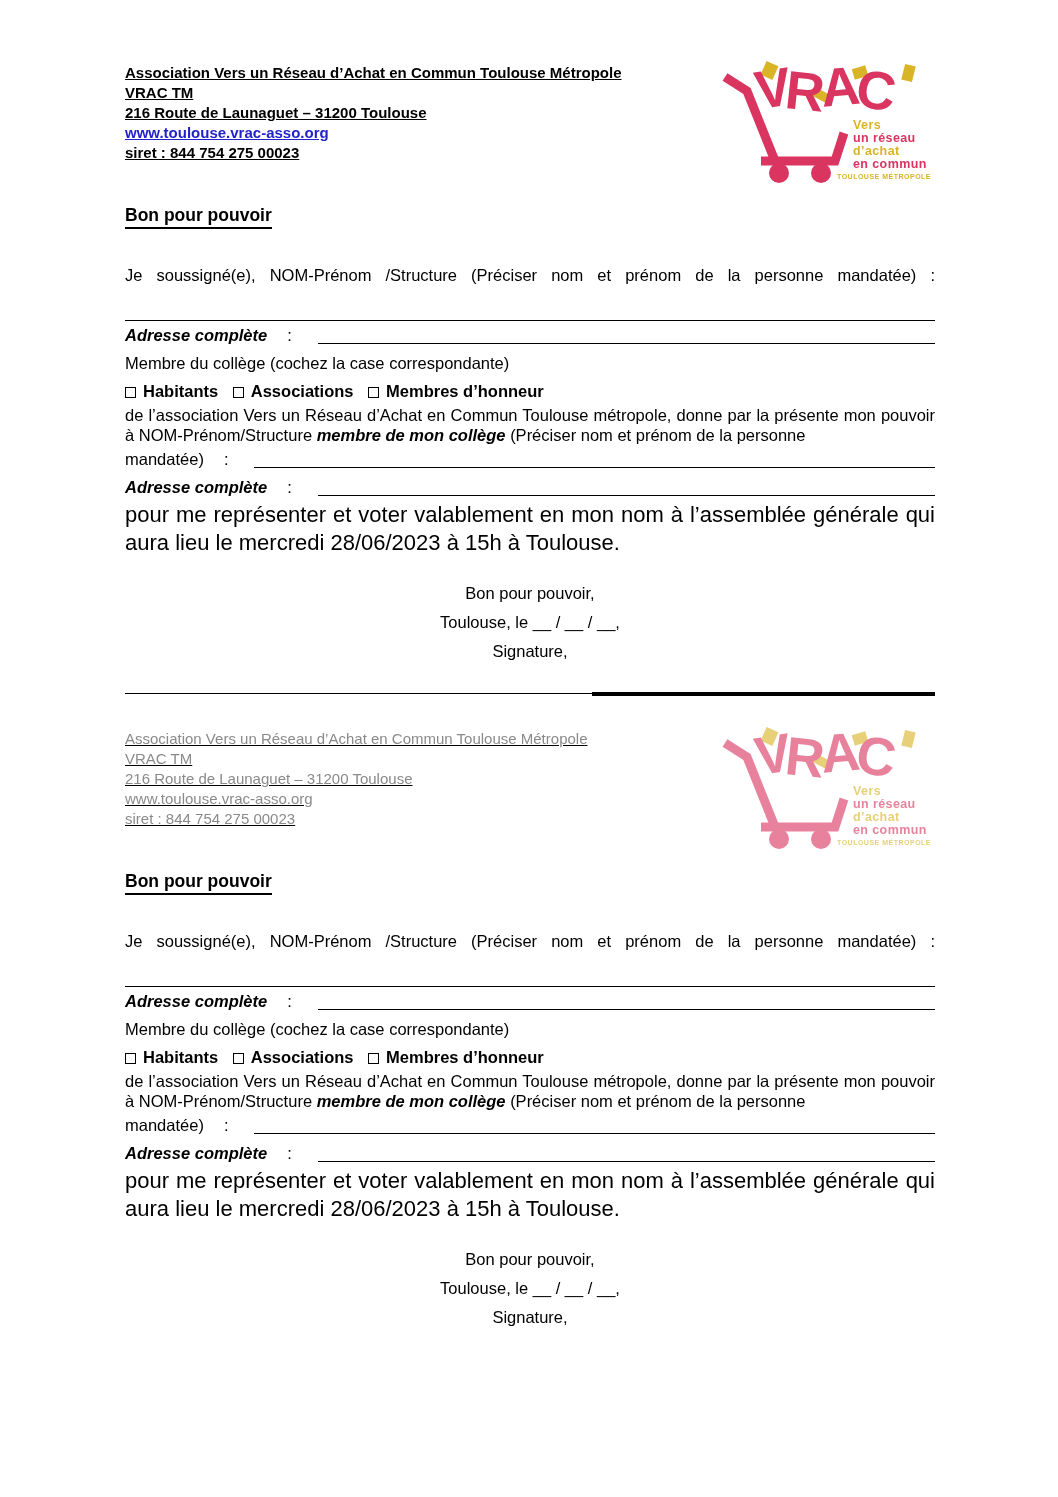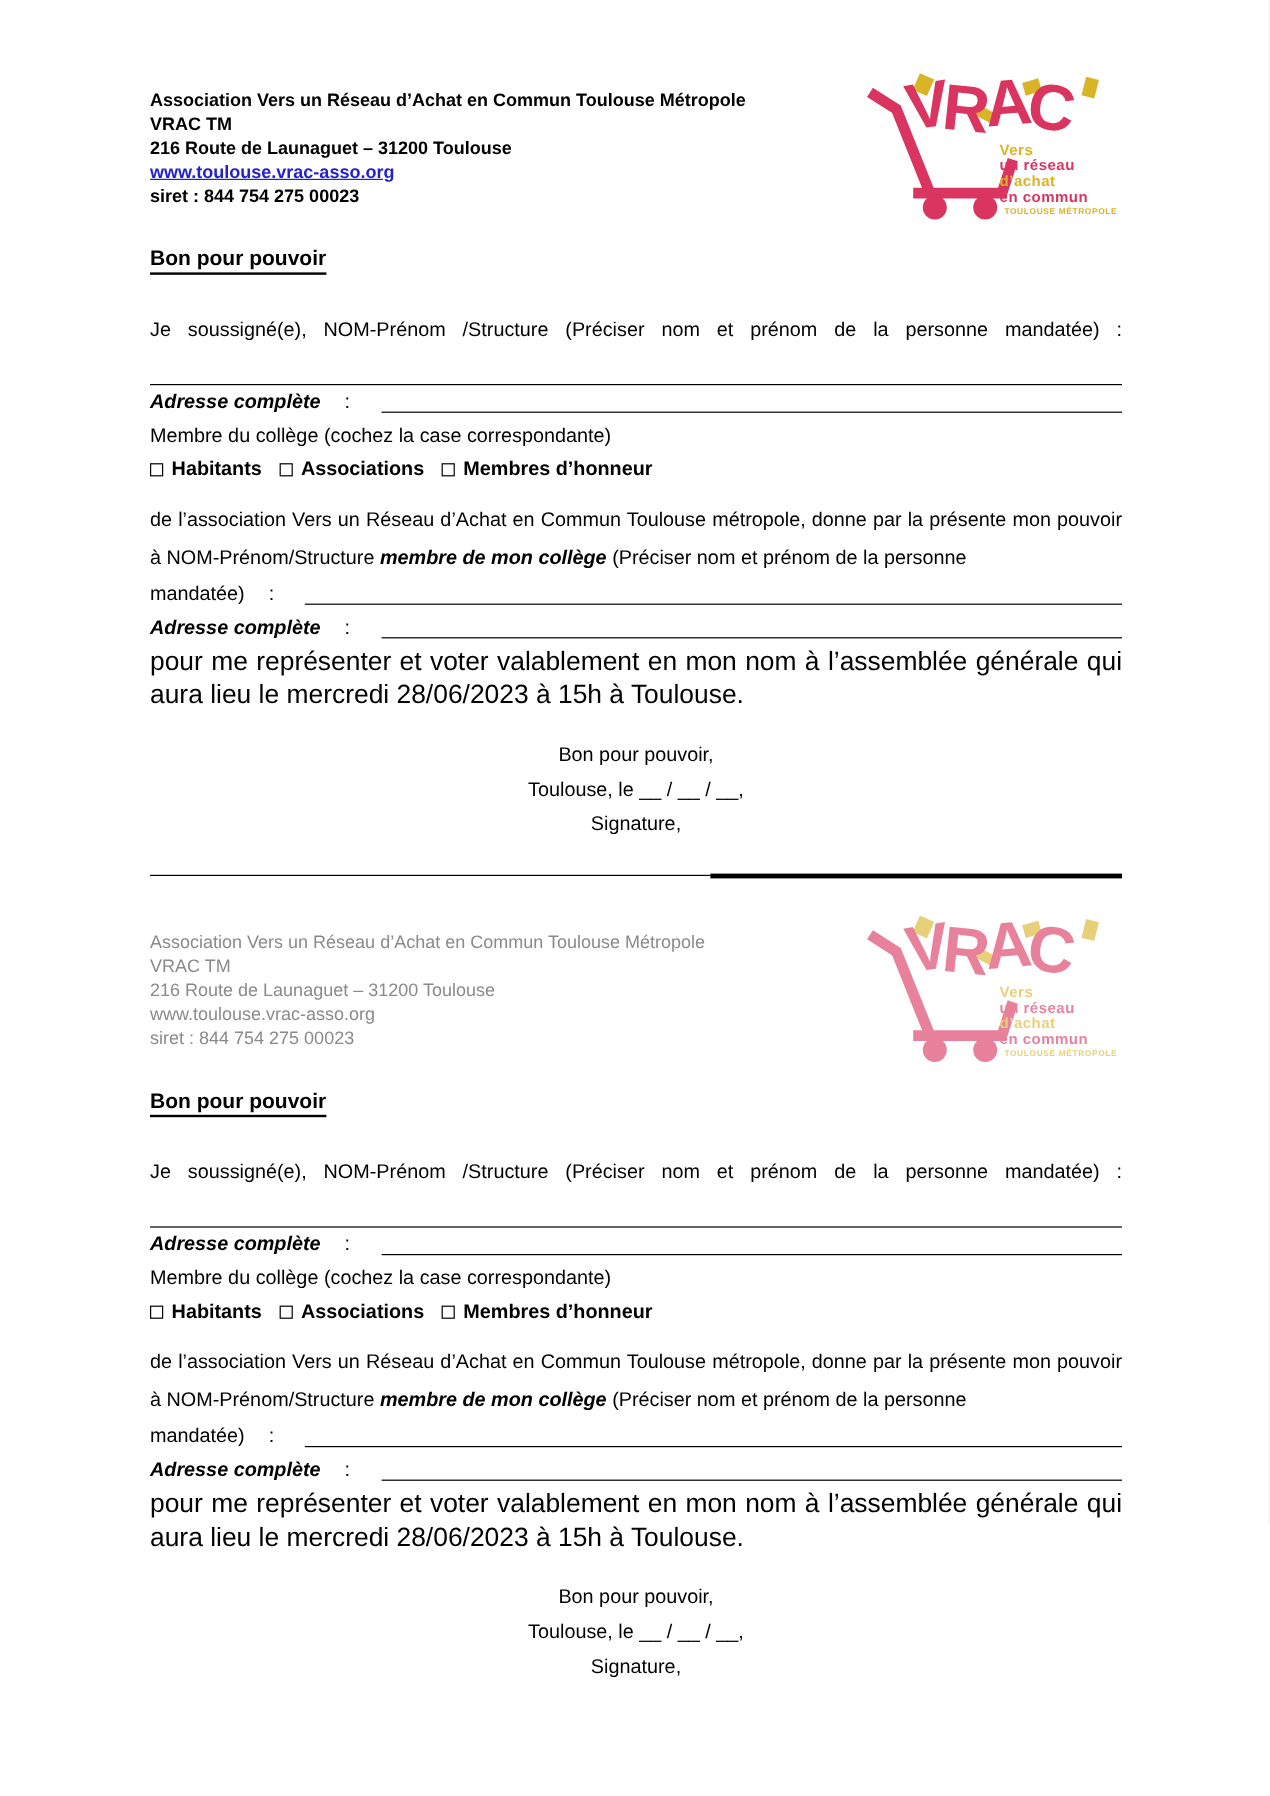--- a/index.html
+++ b/index.html
@@ -4,59 +4,59 @@
 <style>
   * { margin:0; padding:0; box-sizing:border-box; }
   html,body { background:#e8e8e8; }
   body { font-family:"Liberation Sans", sans-serif; }
   .page {
     width:1058px; height:1497px; margin:0 auto; background:#ffffff;
     padding:63px 123px 0 125px; overflow:hidden; position:relative;
     color:#000;
   }
   
-  .sec-header { display:flex; justify-content:space-between; align-items:center; }
+  .sec-header { display:flex; justify-content:space-between; align-items:flex-start;text-decoration:underline; }
   .addr { font-size:15px; line-height:20px; }
   .addr-1 .addr-line { font-weight:bold; color:#000; }
   .addr-1 .website { color:#2222CC; text-decoration:underline; cursor:pointer; }
   .addr-2 .addr-line { font-weight:normal; color:#8a8a8a; }
   .addr-2 .website { color:#8a8a8a; text-decoration:none; }
   
   .logo { position:relative; width:218px; height:124px; flex:0 0 auto; margin-top:-2px; }
   .logo.faded { opacity:.62; }
   .logo svg { position:absolute; left:0; top:0; }
   .logo-word { position:absolute; left:38px; top:0px; z-index:2; white-space:nowrap; }
   .logo-word span { display:inline-block; font-size:54px; font-weight:800; color:#D93560; line-height:1; }
   .lw0 { transform:rotate(-9deg); }
   .lw1 { transform:rotate(6deg) translateY(3px); margin-left:-5px; }
   .lw2 { transform:rotate(-5deg) translateY(-2px); margin-left:-4px; }
   .lw3 { transform:rotate(9deg) translateY(2px); margin-left:-3px; }
   .accent { position:absolute; background:#D9B427; z-index:1; }
   .acc1 { left:46px; top:2px;  width:13px; height:15px; transform:rotate(24deg); }
   .acc2 { left:96px; top:30px; width:17px; height:9px;  transform:rotate(28deg); }
   .acc3 { left:136px; top:6px; width:14px; height:11px; transform:rotate(-16deg); }
   .acc4 { left:186px; top:4px; width:11px; height:16px; transform:rotate(14deg); }
-  .tagline { position:absolute; left:116px; top:58px; z-index:3; font-weight:bold; font-size:12.5px; line-height:13px; letter-spacing:.4px; }
+  .tagline { position:absolute; left:136px; top:58px; z-index:3; font-weight:bold; font-size:12.5px; line-height:13px; letter-spacing:.4px; }
   .tagline .tl { display:block; }
   .tl-y { color:#D9B427; }
   .tl-p { color:#D93560; }
   .region { position:absolute; left:120px; top:112px; z-index:3; font-size:7px; font-weight:bold; color:#D9B427; letter-spacing:.5px; white-space:nowrap; }
   
   .title-wrap { margin-top:20px; }
   .title { display:inline-block; font-size:17.5px; font-weight:bold; border-bottom:2px solid #000; padding-bottom:1px; }
   .intro { margin-top:32px; font-size:16.5px; line-height:28px; text-align:justify; text-align-last:justify; }
   .it  { }
   .bi  { font-style:italic; font-weight:bold; }
   .blank-line { height:32px; border-bottom:1.6px solid #000; }
   .row { display:flex; align-items:flex-end; font-size:16.5px; line-height:28px;gap:20px; }
   .fill { flex:1 1 auto; border-bottom:1.6px solid #000; margin:0 0 5px 6px; min-width:40px; }
   .cb-row { font-size:16.5px; line-height:28px; font-weight:bold; }
   .cb { display:inline-block; width:11px; height:11px; border:1.6px solid #000; margin-right:7px; vertical-align:-1px; cursor:pointer; }
   .cb-label { margin-right:10px; }
-  .body-par { font-size:16.5px; line-height:32px; text-align:justify;margin-top:12px; }
+  .body-par { font-size:16.5px; line-height:20px; text-align:justify; }
   .close-par { font-size:22px; line-height:28px; text-align:justify; }
   .sign { margin-top:22px; font-size:16.5px; line-height:29px;text-align:center; }
   .divider { display:flex; align-items:flex-start; margin:26px 0 32px; height:5px; }
   .div-thin  { flex:0 0 57.7%; border-top:1.6px solid #000; margin-top:1px; }
   .div-thick { flex:1 1 auto; border-top:4.5px solid #000; }
 </style>
 </head>
 <body>
 
 <div class="page">

